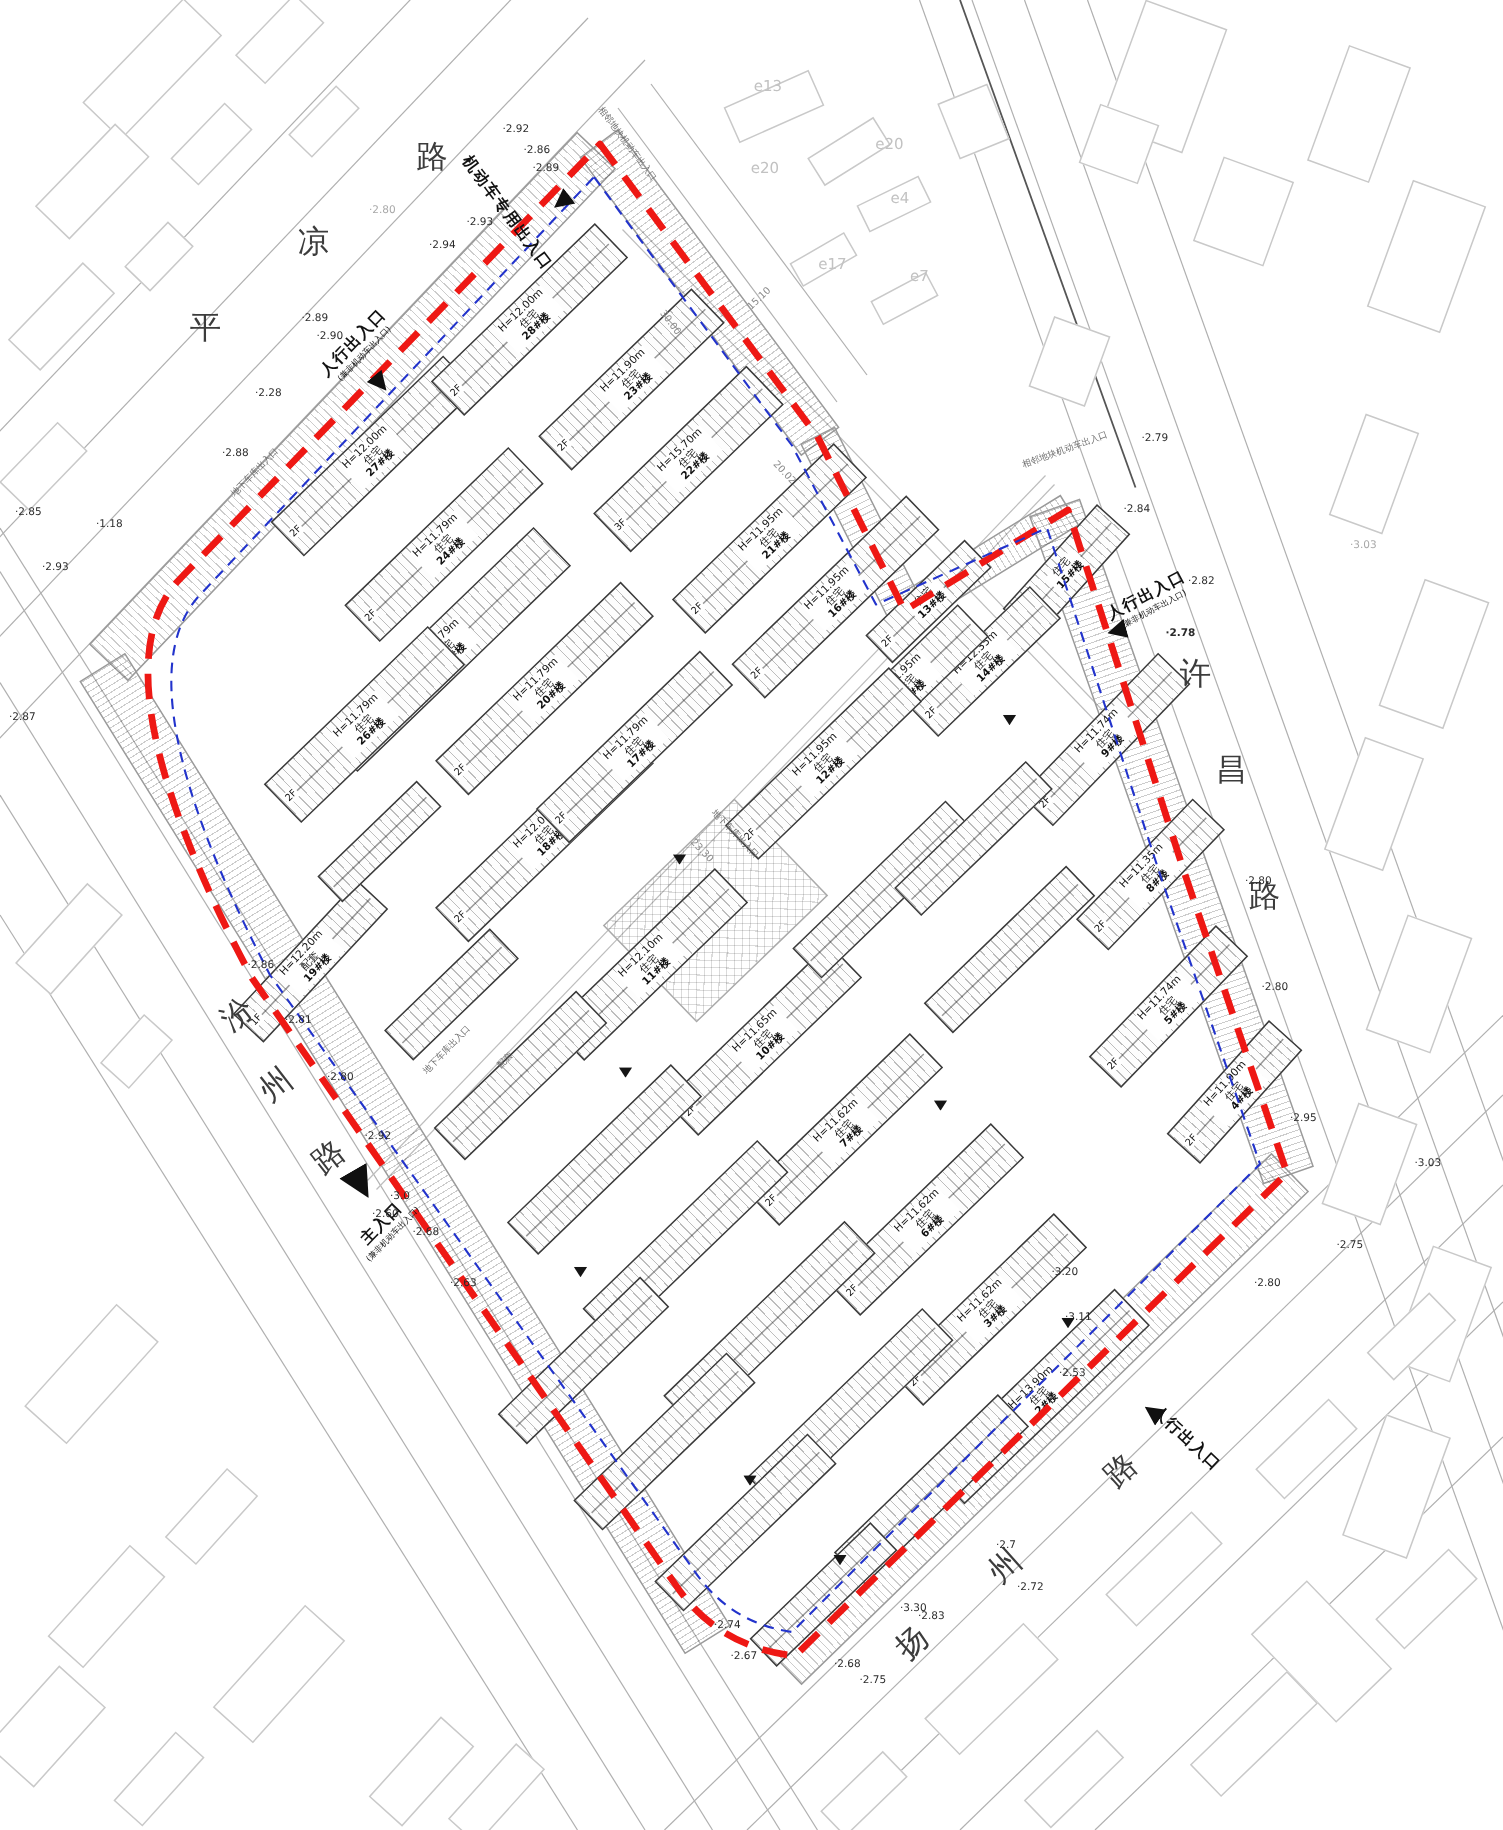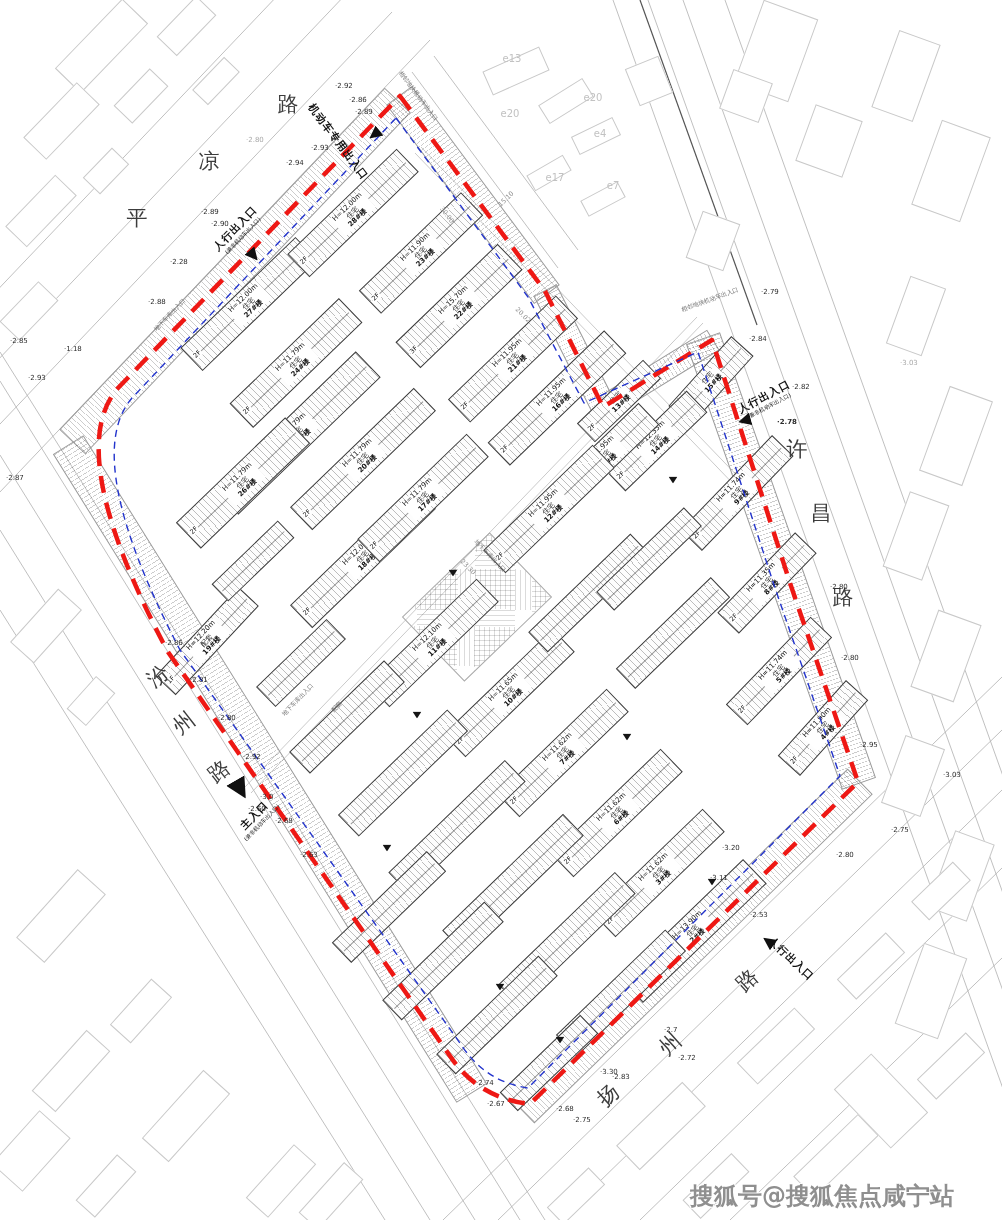--- a/index.html
+++ b/index.html
@@ -381,34 +381,34 @@
       <div class="elev" style="left: 277px; top: 821px;">·2.68</div>
       <div class="elev" style="left: 302px; top: 855px;">·2.63</div>
       <div class="elev" style="left: 478px; top: 1083px;">·2.74</div>
       <div class="elev" style="left: 489px; top: 1104px;">·2.67</div>
       <div class="elev" style="left: 558px; top: 1109px;">·2.68</div>
       <div class="elev" style="left: 575px; top: 1120px;">·2.75</div>
       <div class="elev" style="left: 602px; top: 1072px;">·3.30</div>
       <div class="elev" style="left: 614px; top: 1077px;">·2.83</div>
       <div class="elev" style="left: 666px; top: 1030px;">·2.7</div>
       <div class="elev" style="left: 680px; top: 1032px; margin-top: 26px;">·2.72</div>
-      <div class="elev" style="left: 752px; top: 915px;">·2.53</div>
+      <div class="elev" style="left: 708px; top: 915px;">·2.53</div>
       <div class="elev" style="left: 838px; top: 855px;">·2.80</div>
       <div class="elev" style="left: 893px; top: 830px;">·2.75</div>
       <div class="elev" style="left: 862px; top: 745px;">·2.95</div>
       <div class="elev" style="left: 945px; top: 775px;">·3.03</div>
       <div class="elev" style="left: 763px; top: 292px;">·2.79</div>
       <div class="elev" style="left: 751px; top: 339px;">·2.84</div>
       <div class="elev" style="left: 794px; top: 387px;">·2.82</div>
       <div class="elev" style="left: 779px; top: 422px; font-weight: bold;">·2.78</div>
       <div class="elev" style="left: 832px; top: 587px;">·2.80</div>
       <div class="elev" style="left: 843px; top: 658px;">·2.80</div>
       <div class="elev faint" style="left: 902px; top: 363px;">·3.03</div>
       <div class="elev faint" style="left: 248px; top: 140px;">·2.80</div>
-      <div class="elev" style="left: 724px; top: 848px;">·3.20</div>
+      <div class="elev" style="left: 703px; top: 848px;">·3.20</div>
       <div class="elev" style="left: 712px; top: 878px;">·3.11</div>
       <div class="dim" style="left: 506px; top: 199px; transform: translate(-50%, -50%) rotate(-44deg);">15.10</div>
       <div class="dim" style="left: 523px; top: 315px; transform: translate(-50%, -50%) rotate(46deg);">20.02</div>
       <div class="dim" style="left: 468px; top: 567px; transform: translate(-50%, -50%) rotate(46deg);">23.30</div>
       <div class="dim" style="left: 447px; top: 215px; transform: translate(-50%, -50%) rotate(53deg);">30.00</div>
       <div class="mk" style="left: 453px; top: 573px;"></div>
       <div class="mk" style="left: 417px; top: 715px;"></div>
       <div class="mk" style="left: 387px; top: 848px;"></div>
       <div class="mk" style="left: 673px; top: 480px;"></div>
       <div class="mk" style="left: 712px; top: 882px;"></div>
@@ -421,21 +421,20 @@
       <div class="extl" style="left: 600px; top: 133px;">e4</div>
       <div class="extl" style="left: 555px; top: 177px;">e17</div>
       <div class="extl" style="left: 613px; top: 185px;">e7</div>
       <div class="ann" style="left: 418px; top: 96px; transform: translate(-50%, -50%) rotate(53deg);">相邻地块机动车出入口</div>
       <div class="ann" style="left: 710px; top: 300px; transform: translate(-50%, -50%) rotate(-20deg);">相邻地块机动车出入口</div>
       <div class="ann" style="left: 298px; top: 700px; transform: translate(-50%, -50%) rotate(-46deg);">地下车库出入口</div>
       <div class="ann" style="left: 490px; top: 556px; transform: translate(-50%, -50%) rotate(46deg);">地下车库出入口</div>
       <div class="ann" style="left: 337px; top: 707px; transform: translate(-50%, -50%) rotate(-46deg);">配套</div>
       <div class="ann" style="left: 170px; top: 315px; transform: translate(-50%, -50%) rotate(-46deg);">地下车库出入口</div>
     </div>
-  <div id="watermark">搜狐号@搜狐焦点咸宁站</div>
 <div class="oblk" style="left: 52.5px; top: 28px; width: 95px; height: 34px; transform: rotate(-46deg); z-index: 1;"></div>
     <div class="oblk" style="left: 157.5px; top: 12px; width: 55px; height: 26px; transform: rotate(-46deg); z-index: 1;"></div>
     <div class="oblk" style="left: 22.5px; top: 105px; width: 75px; height: 30px; transform: rotate(-46deg); z-index: 1;"></div>
     <div class="oblk" style="left: 115px; top: 83px; width: 50px; height: 24px; transform: rotate(-46deg); z-index: 1;"></div>
     <div class="oblk" style="left: 5px; top: 196px; width: 70px; height: 28px; transform: rotate(-46deg); z-index: 1;"></div>
     <div class="oblk" style="left: 85px; top: 159px; width: 40px; height: 22px; transform: rotate(-46deg); z-index: 1;"></div>
     <div class="oblk" style="left: 1px; top: 297px; width: 54px; height: 26px; transform: rotate(-46deg); z-index: 1;"></div>
     <div class="oblk" style="left: 193px; top: 70px; width: 44px; height: 20px; transform: rotate(-46deg); z-index: 1;"></div>
     <div class="oblk" style="left: 10px; top: 610px; width: 70px; height: 30px; transform: rotate(-48deg); z-index: 1;"></div>
     <div class="oblk" style="left: 69px; top: 688px; width: 42px; height: 24px; transform: rotate(-48deg); z-index: 1;"></div>

